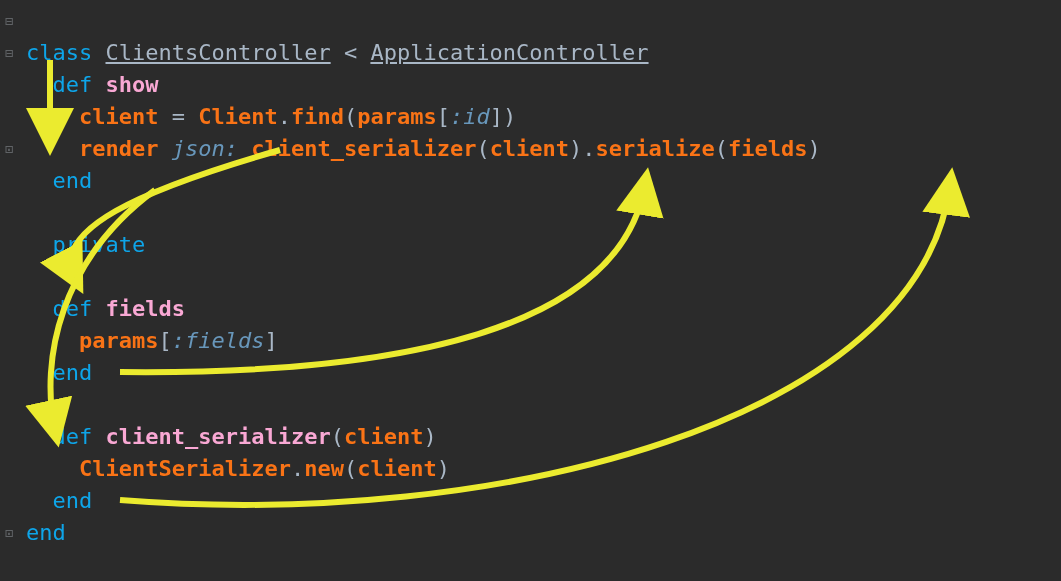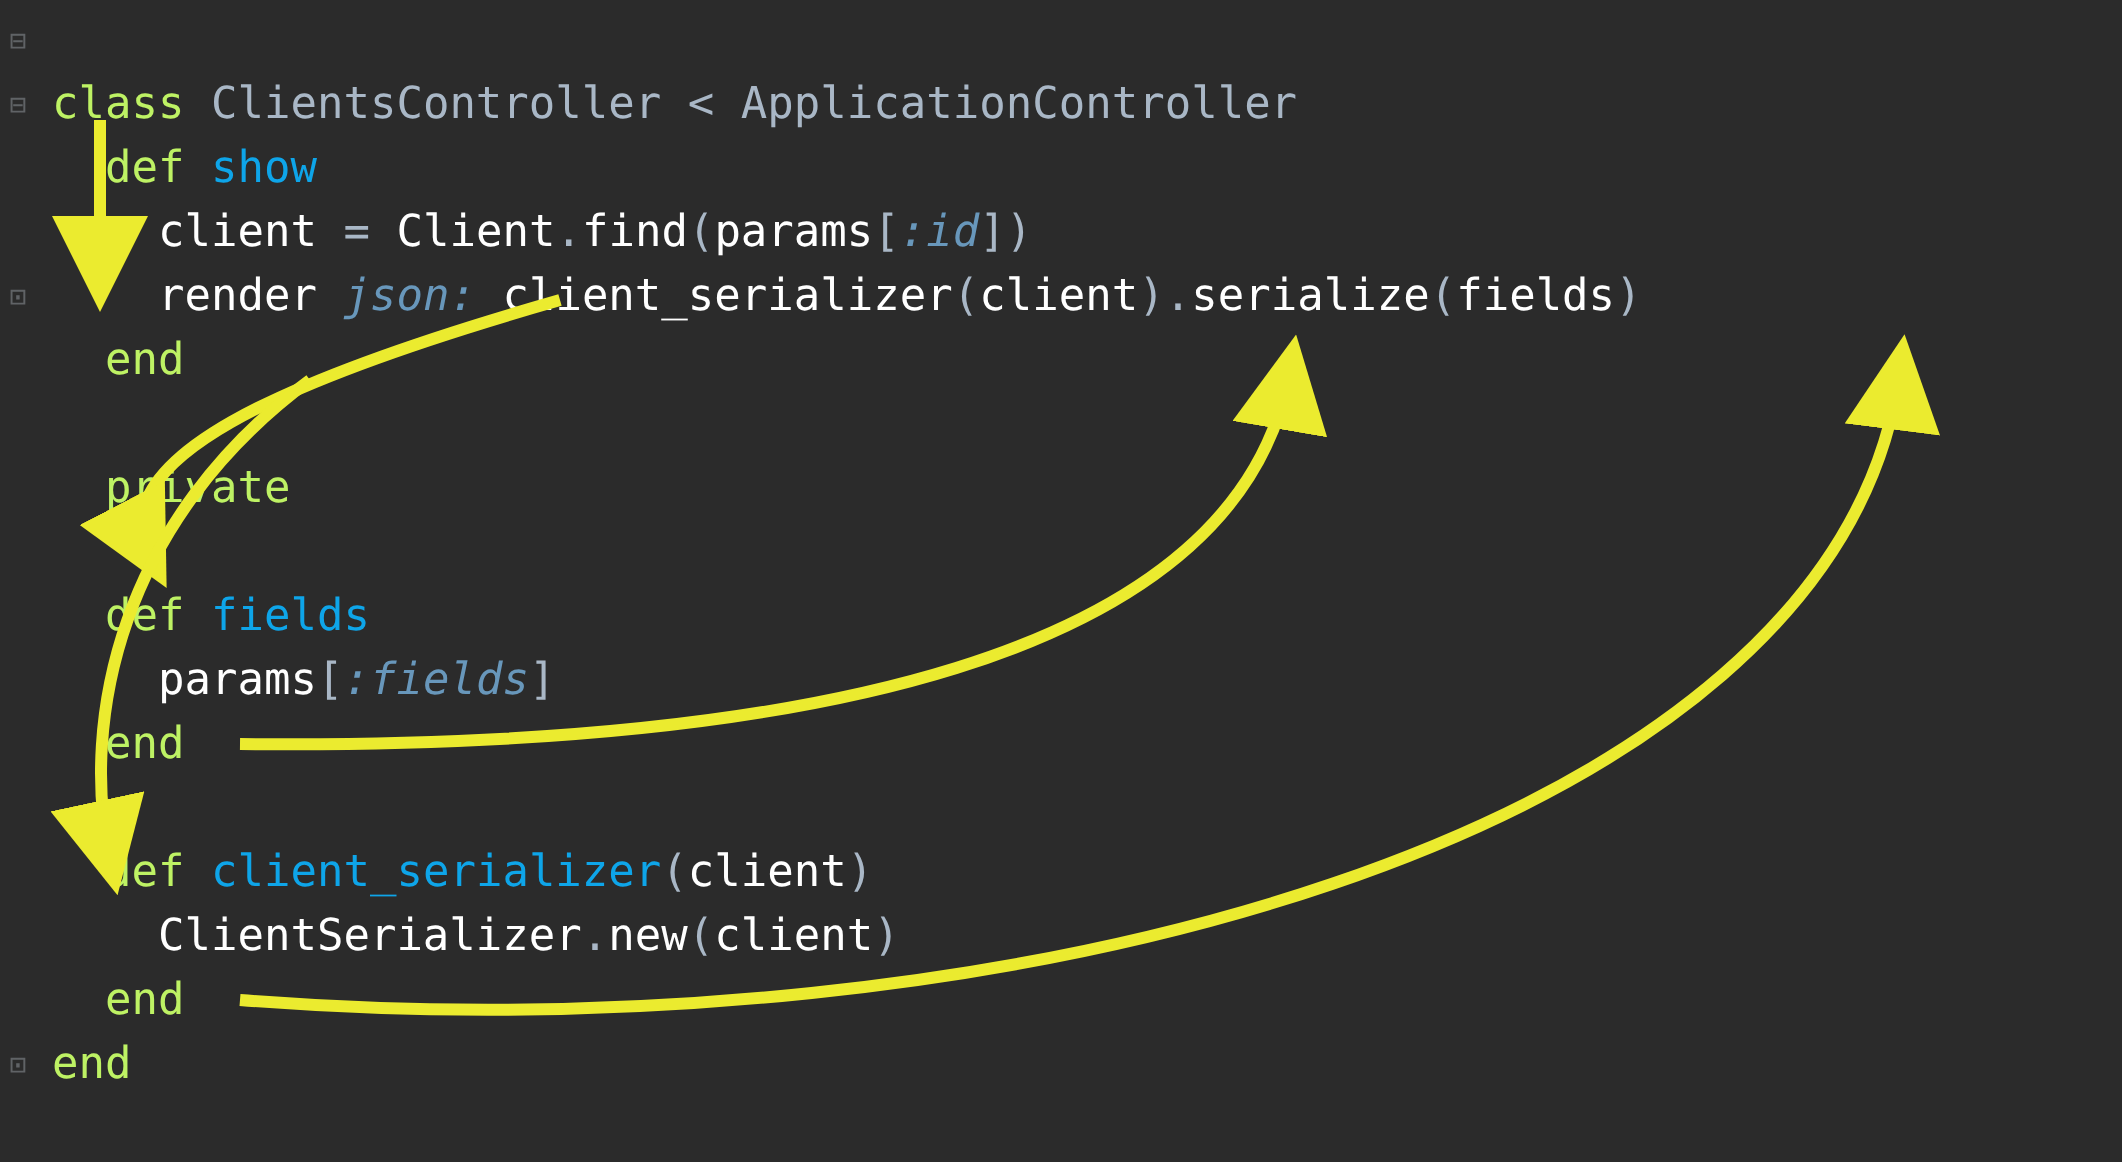--- a/index.html
+++ b/index.html
@@ -34,25 +34,25 @@
       text-align: center;
       height: 32px;
       line-height: 32px;
       cursor: pointer;
     }
     .code {
       padding: 5px 0 0 8px;
       white-space: pre;
       position: relative;
     }
-    .kw { color: #bef264; }
-    .def-name { color: #0ea5e9; }
-    .class-name { color: #a9b7c6; }
+    .kw { color: #0ea5e9; }
+    .def-name { color: #f9a8d4; font-weight: bold; }
+    .class-name { color: #a9b7c6; text-decoration: underline; }
     .sym { color: #6897bb; font-style: italic; }
-    .ident { color: #ffffff; }
+    .ident { color: #f97316; font-weight: bold; }
     .punct { color: #a9b7c6; }
     .paren { color: #a9b7c6; }
     .line { display: block; height: 32px; }
     svg.arrows {
       position: absolute;
       top: 0;
       left: 0;
       width: 1061px;
       height: 581px;
       pointer-events: none;

